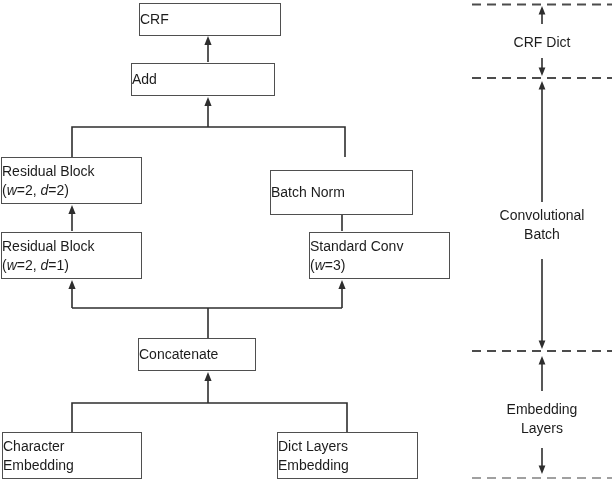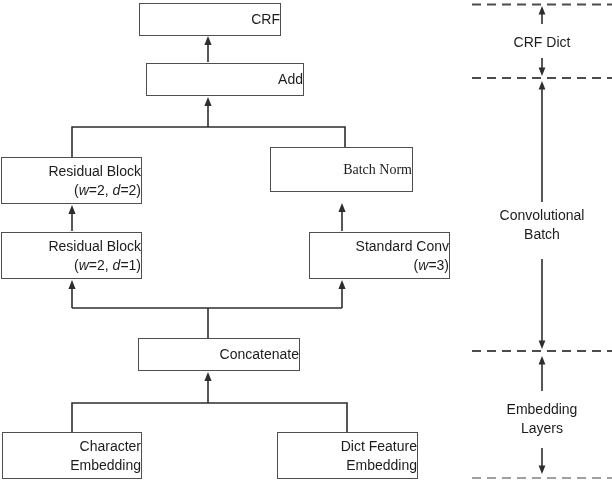--- a/index.html
+++ b/index.html
@@ -13,21 +13,21 @@
     color: #1c1c1c;
   }
   svg.wires { position: absolute; left: 0; top: 0; }
   .node {
     position: absolute;
     box-sizing: border-box;
     border: 1.7px solid #4f4f4f;
     background: #ffffff;
     display: flex;
     flex-direction: column;
-    align-items: flex-end;
+    align-items: flex-start;
     justify-content: center;
     text-align: center;
     font-size: 14px;
     line-height: 19px;
     color: #1c1c1c;
   }
   .node span { display: block; white-space: nowrap; }
   .section-label {
     position: absolute;
     width: 140px;
@@ -94,54 +94,54 @@
     </g>
     <g stroke="#a0a0a0" stroke-width="1.8" fill="none" stroke-dasharray="9 6">
       <path d="M472 478 H612"></path>
     </g>
   </svg>
 
   <div class="node" style="left:139px; top:3px; width:142px; height:33px;">
     <span>CRF</span>
   </div>
 
-  <div class="node" style="left:146px; top:63px; width:158px; height:33px;">
+  <div class="node" style="left:131px; top:63px; width:144px; height:33px;">
     <span>Add</span>
   </div>
 
   <div class="node" style="left:1px; top:157px; width:141px; height:47px;">
     <span>Residual Block</span>
     <span>(<i>w</i>=2, <i>d</i>=2)</span>
   </div>
 
-  <div class="node" style="left:270px; top:147px; width:143px; height:45px;font-family:Liberation Serif, serif;">
+  <div class="node" style="left:270px; top:170px; width:143px; height:45px;">
     <span>Batch Norm</span>
   </div>
 
   <div class="node" style="left:1px; top:232px; width:141px; height:47px;">
     <span>Residual Block</span>
     <span>(<i>w</i>=2, <i>d</i>=1)</span>
   </div>
 
   <div class="node" style="left:272px; top:232px; width:141px; height:47px;margin-left:37px;">
     <span>Standard Conv</span>
     <span>(<i>w</i>=3)</span>
   </div>
 
-  <div class="node" style="left:138px; top:338px; width:162px; height:33px;">
+  <div class="node" style="left:138px; top:338px; width:118px; height:33px;">
     <span>Concatenate</span>
   </div>
 
-  <div class="node" style="left:2px; top:432px; width:140px; height:47px;padding-left:36px;">
+  <div class="node" style="left:2px; top:432px; width:140px; height:47px;">
     <span>Character</span>
     <span>Embedding</span>
   </div>
 
   <div class="node" style="left:277px; top:432px; width:141px; height:47px;">
-    <span>Dict Feature</span>
+    <span>Dict Layers</span>
     <span>Embedding</span>
   </div>
 
   <div class="section-label" style="left:472px; top:33px;">
     <span>CRF Dict</span>
   </div>
 
   <div class="section-label" style="left:472px; top:206px;">
     <span>Convolutional</span>
     <span>Batch</span>

